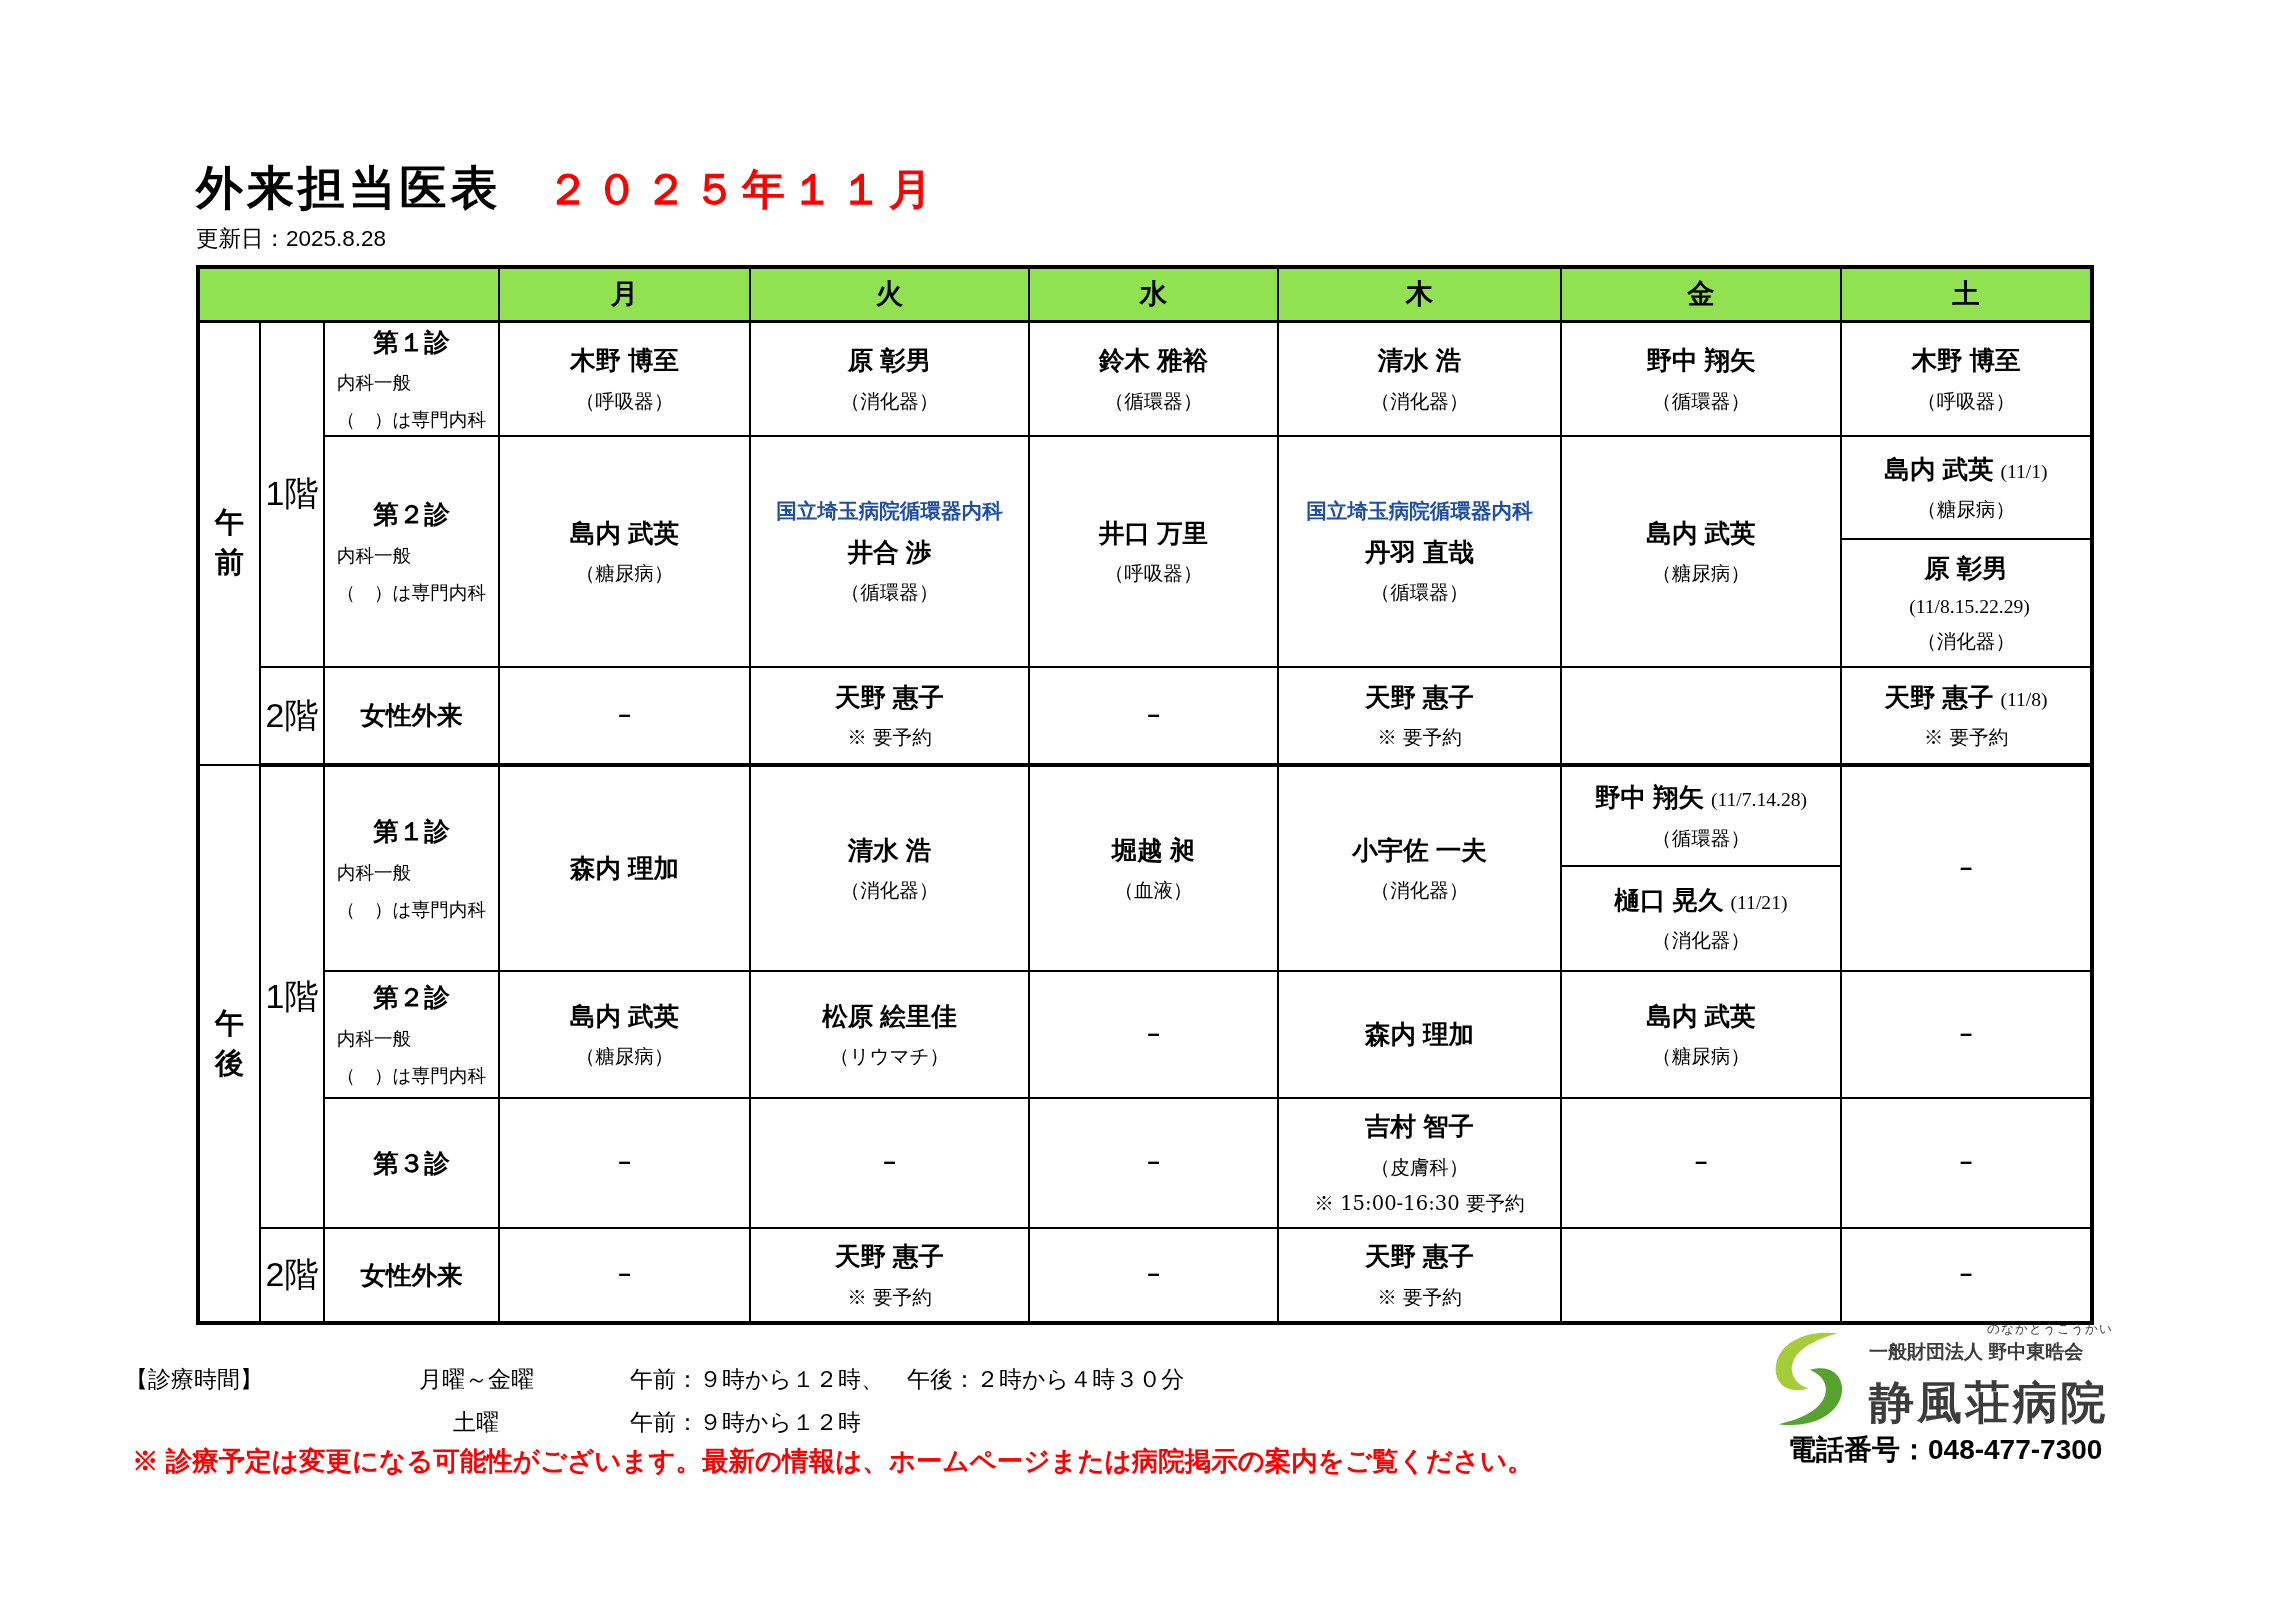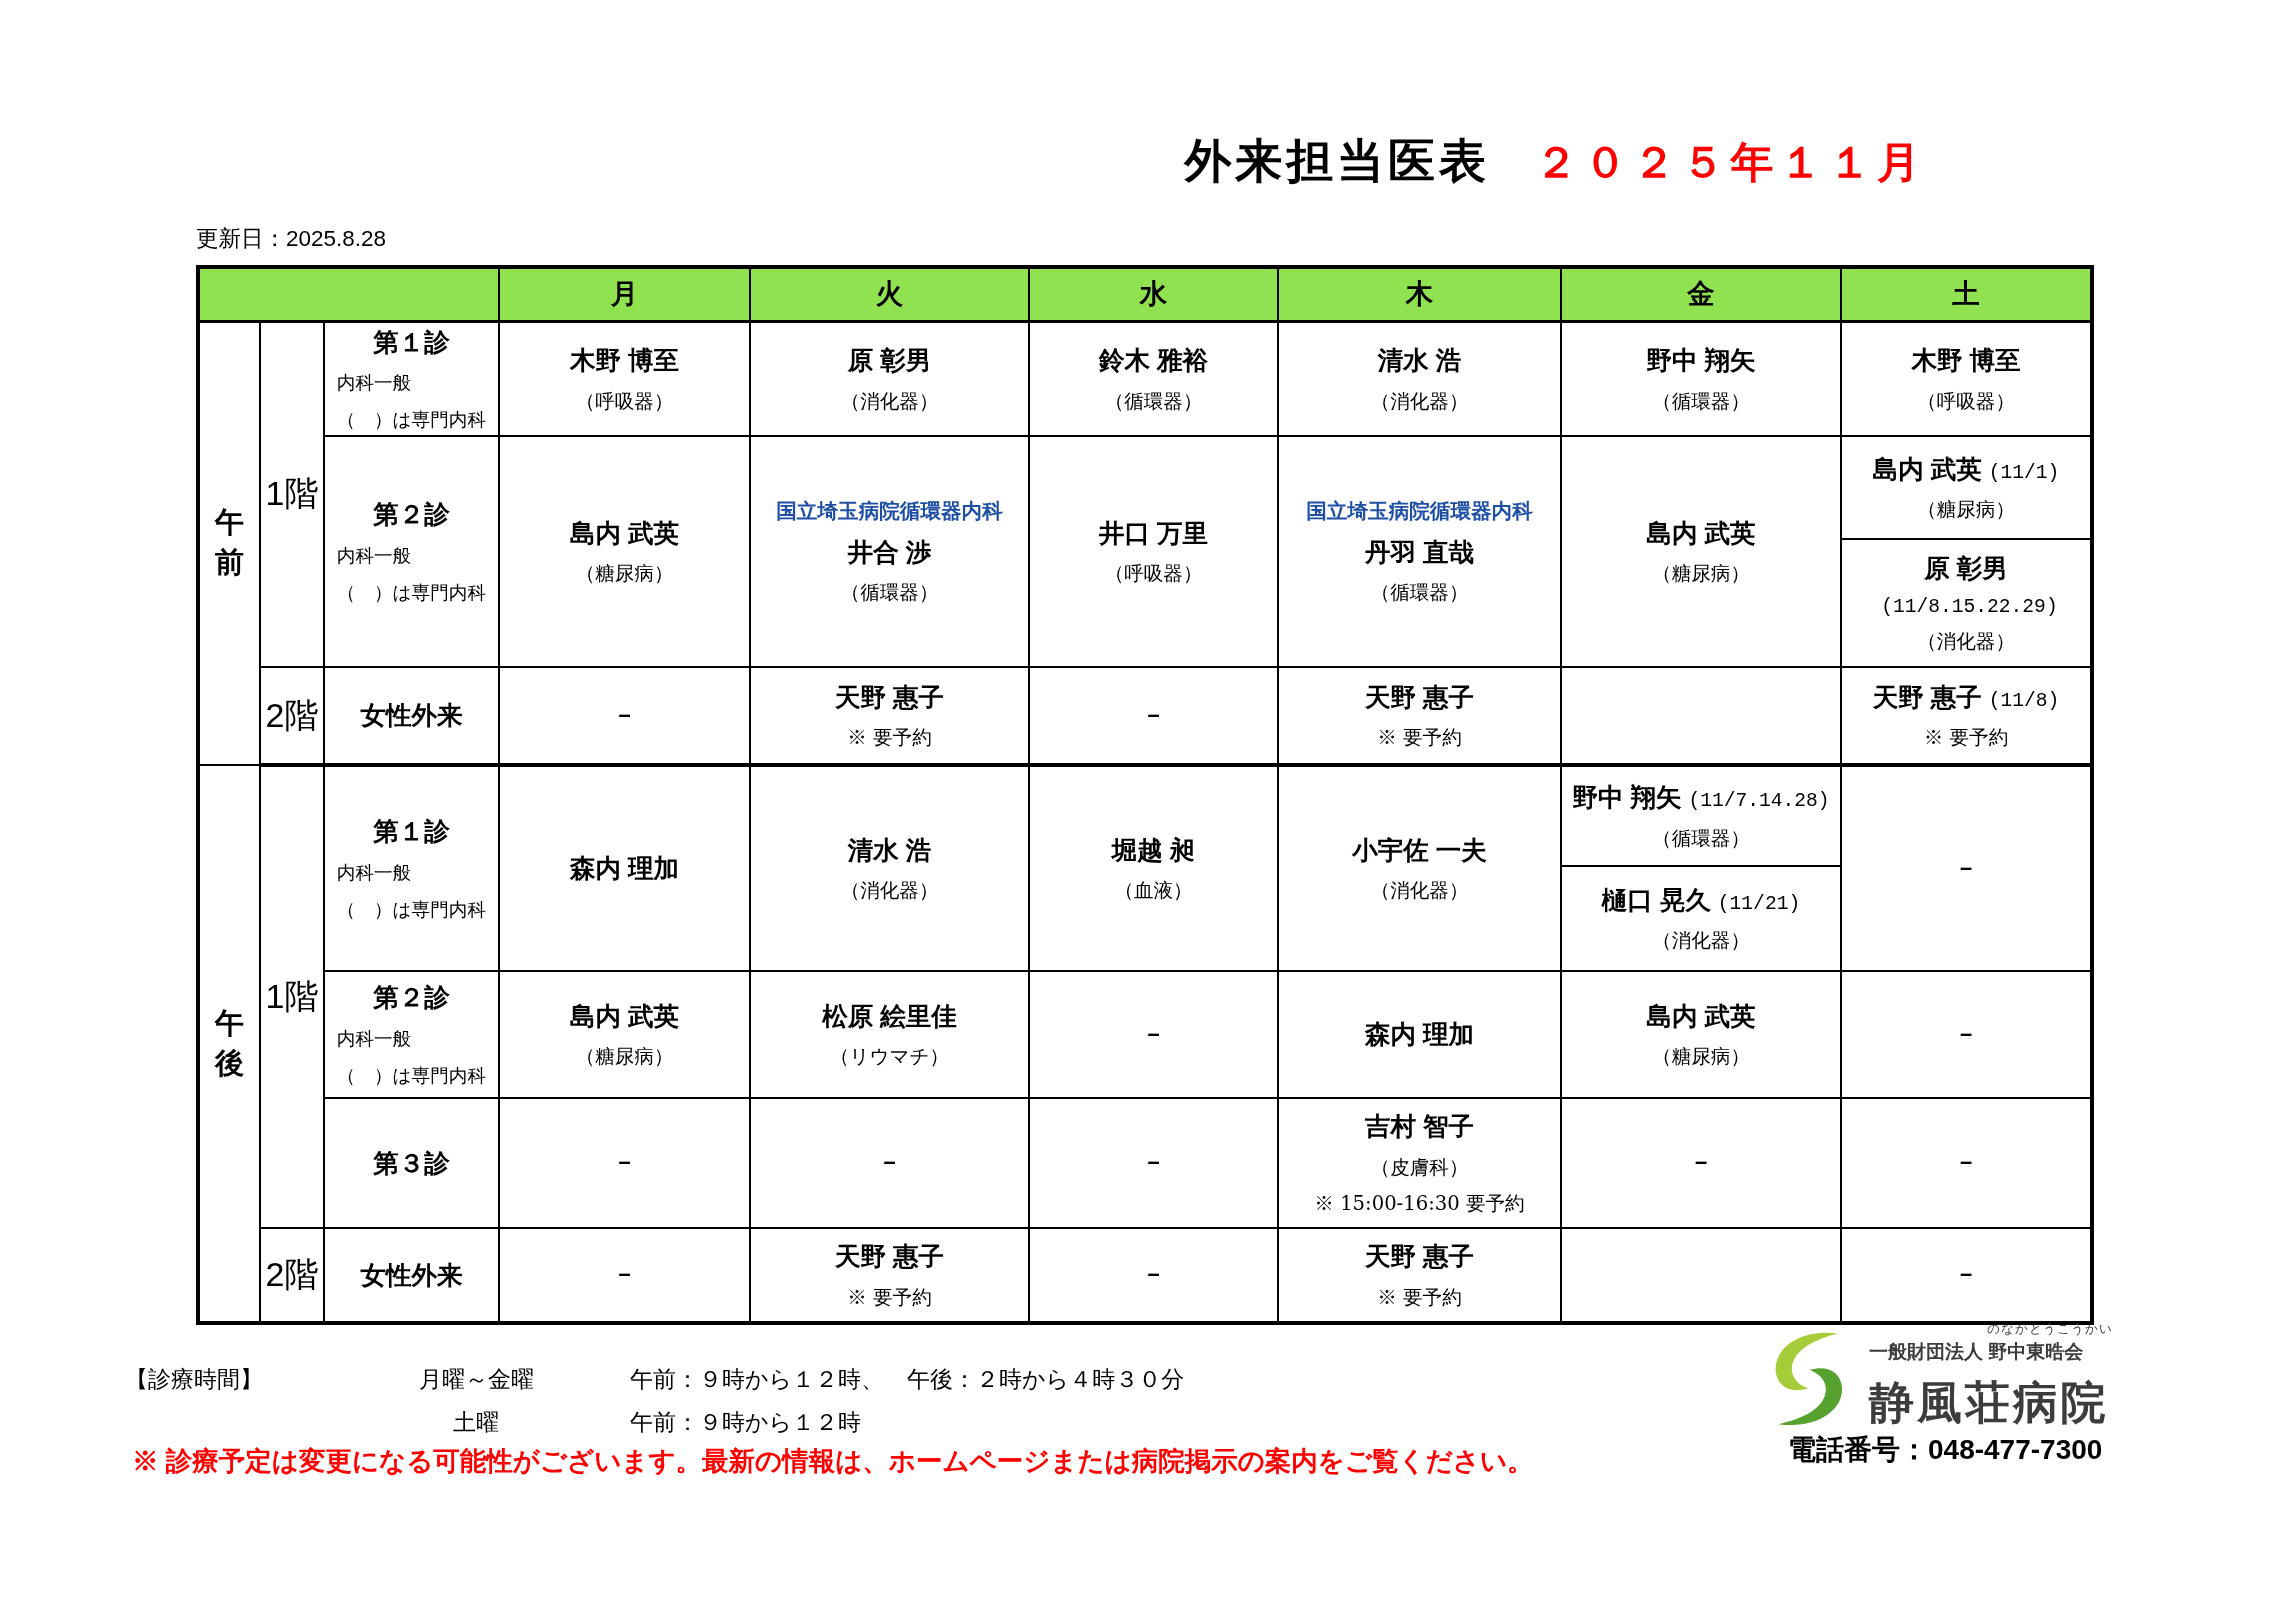--- a/index.html
+++ b/index.html
@@ -11,21 +11,21 @@
     --ink:#000;
     --org-gray:#3C3C3C;
   }
   *{box-sizing:border-box;margin:0;padding:0}
   html,body{background:#fff}
   body{
     width:2292px;height:1621px;position:relative;
     font-family:"Liberation Sans",sans-serif;color:var(--ink);
   }
   
-  .title-wrap{position:absolute;top:130px;left:196px;width:1897px;text-align:right;padding-right:167px;white-space:nowrap}
+  .title-wrap{position:absolute;top:157px;left:196px;width:1897px;text-align:left;padding-right:167px;white-space:nowrap}
   .title-main{font-size:47px;font-weight:bold;letter-spacing:3.9px}
   .title-date{font-size:43px;font-weight:bold;color:var(--accent-red);margin-left:45px;letter-spacing:5.9px}
   .updated{position:absolute;top:223px;left:196px;width:1897px;font-size:22.5px;font-family:Liberation Sans, sans-serif}
   
   table.sched{
     position:absolute;top:265px;left:196px;width:1897px;
     border-collapse:collapse;table-layout:fixed;border:4.9px solid #000;
   }
   td{border:2px solid #000;text-align:center;vertical-align:middle;padding:2px;overflow:hidden}
   tr.hrow td{background:var(--header-green);border-bottom:3.9px solid #000;font-size:27.4px;font-weight:bold}
@@ -34,21 +34,21 @@
   tr.r-a1a{height:101px} tr.r-a1b{height:105px} tr.r-a2{height:127px} tr.r-a3{height:130px} tr.r-a4{height:95px}
   .bb-thick{border-bottom:4.9px solid #000 !important}
   .period{font-size:29px;font-weight:bold}
   .floor{font-size:34px;font-weight:normal}
   .room .ln-room{font-size:25.5px;font-weight:bold;display:block}
   .room .ln-sub{display:block;font-size:18.6px;font-family:"DejaVu Serif",serif;text-align:left;padding-left:9.8px;margin-top:10.8px}
   .room-simple{font-size:25.5px;font-weight:bold}
   .ln{display:block}
   .ln+.ln{margin-top:9.8px}
   .name{font-size:25.5px;font-weight:bold}
-  .date{font-size:19.6px;font-family:Liberation Mono, monospace;margin-left:6.9px}
+  .date{font-size:19.6px;font-family:Liberation Serif, serif;margin-left:6.9px}
   .spec{font-size:19.6px;font-family:Liberation Serif, serif}
   .note{font-size:20.6px;font-weight:bold;color:var(--note-blue)}
   .rsv{font-size:19.6px;font-family:"DejaVu Serif",serif}
   .dash{font-size:21.6px;font-weight:bold}
   
   .hours{position:absolute;top:1364px;left:125px;width:1225px;height:78px;font-weight:normal;font-size:23px}
   .hours span{position:absolute;white-space:nowrap}
   .hours .lbl{left:0;top:0}
   .hours .wk{left:294px;top:0}
   .hours .wkh{left:505px;top:0}

